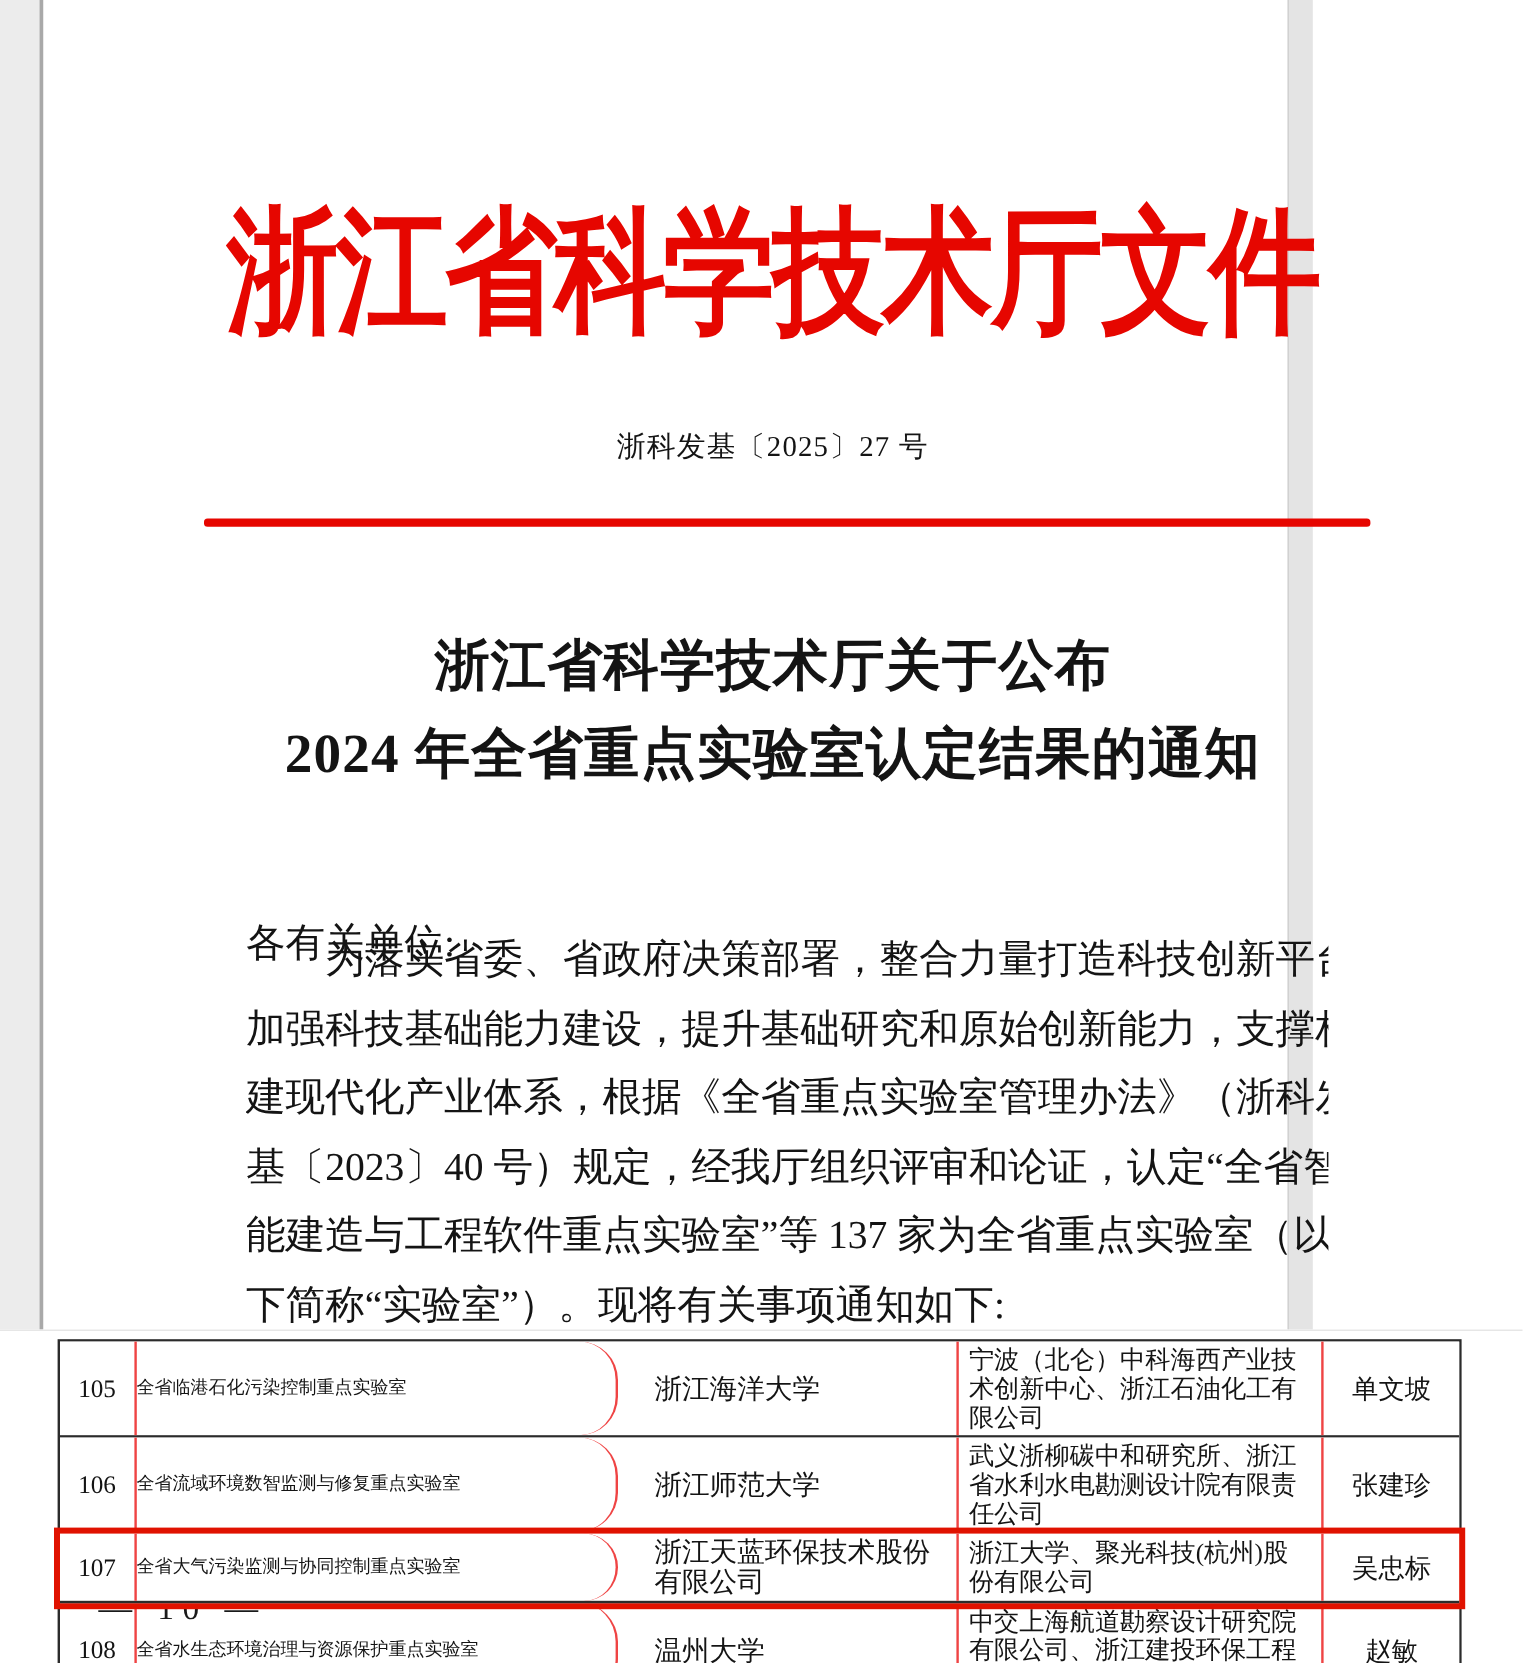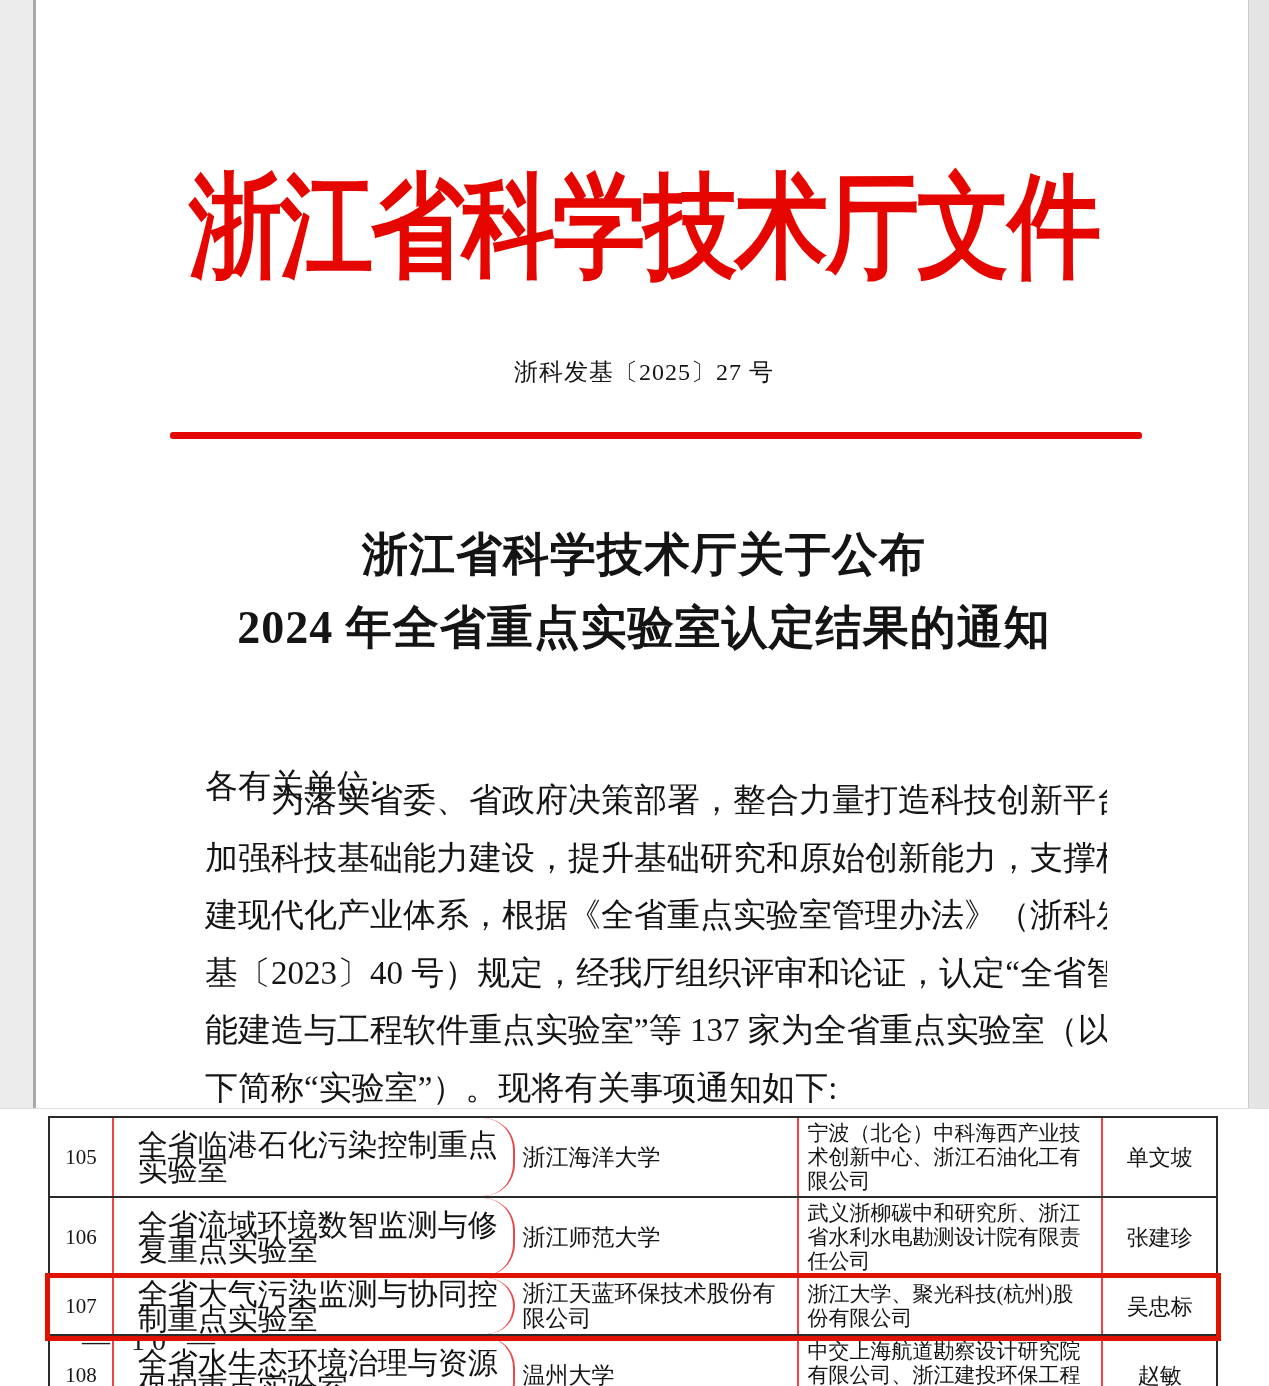--- a/index.html
+++ b/index.html
@@ -14,21 +14,21 @@
     background: #ffffff;
     overflow: hidden;
     font-family: "Liberation Serif", "DejaVu Serif", serif;
     color: #141414;
   }
 
   
   .doc-page {
     position: absolute;
     left: 0; top: 0;
-    width: 1269px;
+    width: 1094px;
     height: 1108px;
     background: #ffffff;
   }
   .edge-left {
     position: absolute;
     left: 0; top: 0;
     width: 36px;
     height: 1108px;
     background: #ececec;
     border-right: 3px solid #a9a9a9;
@@ -157,22 +157,22 @@
     display: flex;
     align-items: center;
     box-sizing: border-box;
     border-right: 2px solid #ef4444;
     padding: 3px 8px;
     font-size: 22px;
     line-height: 25px;
   }
   .cell:last-child { border-right: none; }
   .c-no   { width: 64px;  justify-content: center; padding: 3px 2px; font-size: 21px; }
-  .c-lab  { width: 403px; padding-left: 24px; font-size: 30px; border-radius: 32px; }
-  .c-inst { width: 285px; padding-left: 7px; font-size: 23px; }
+  .c-lab  { width: 403px; padding-left: 0; font-size: 15px; border-radius: 32px; }
+  .c-inst { width: 285px; padding-left: 30px; font-size: 23px; }
   .c-part { width: 305px; font-size: 21px; line-height: 24px; }
   .c-dir  { width: 113px; justify-content: center; }
 
   .page-number {
     position: absolute;
     left: 82px;
     top: 216px;
     font-size: 28px;
     letter-spacing: 7px;
     color: #1a1a1a;

